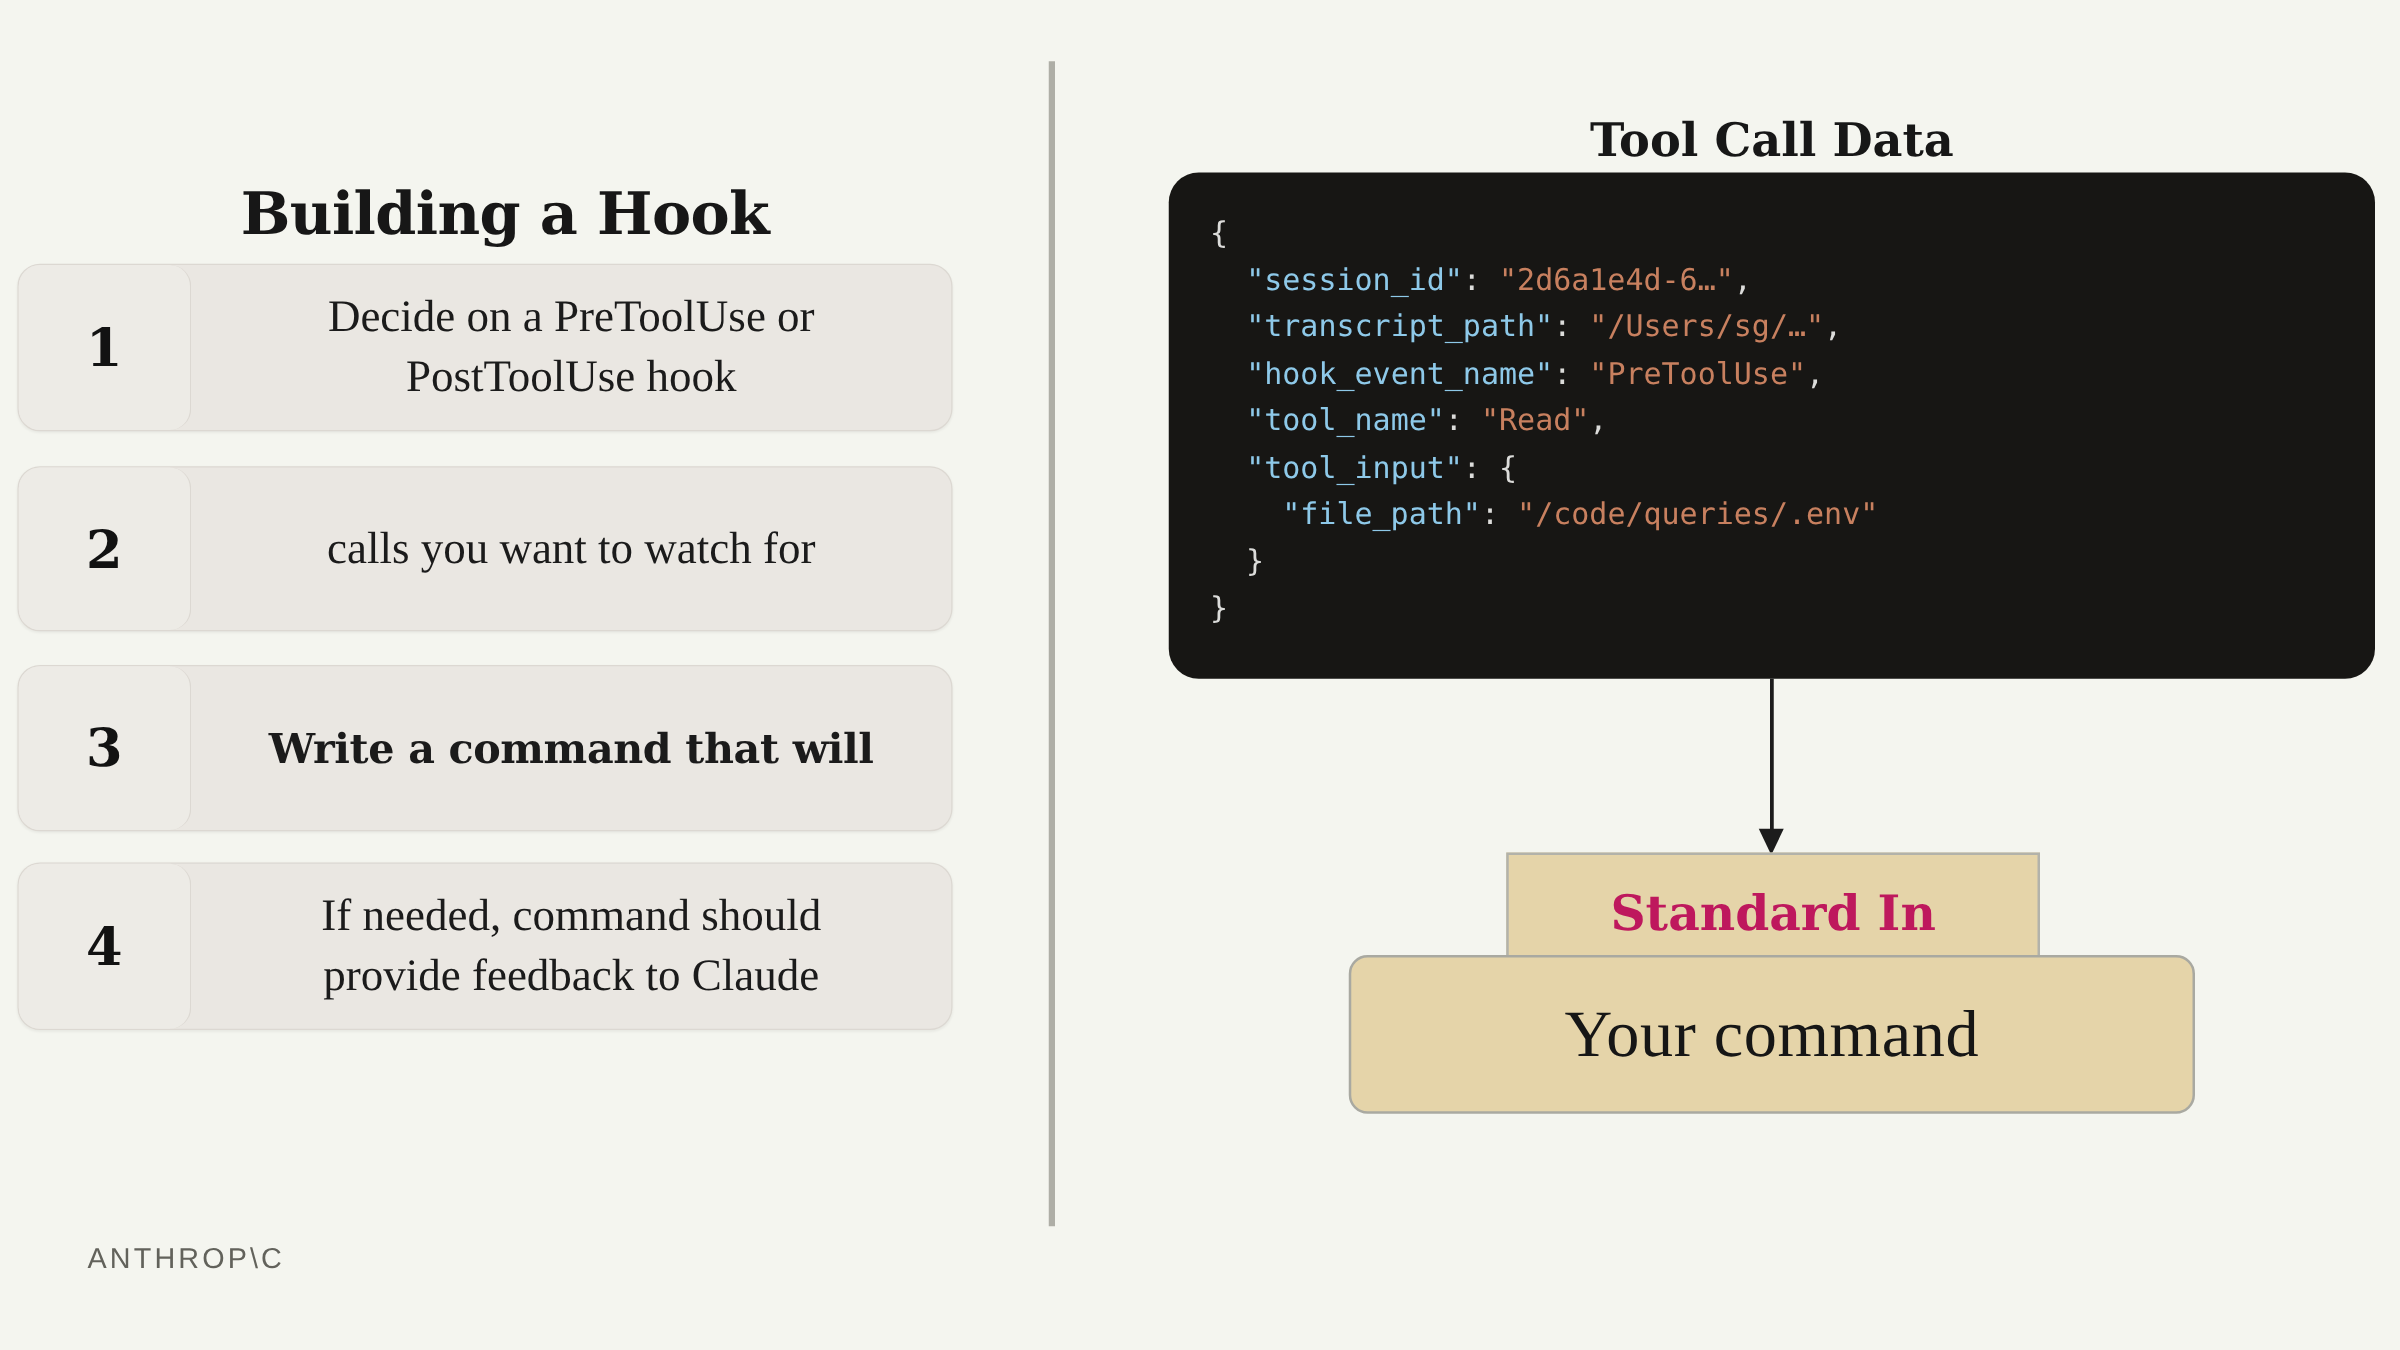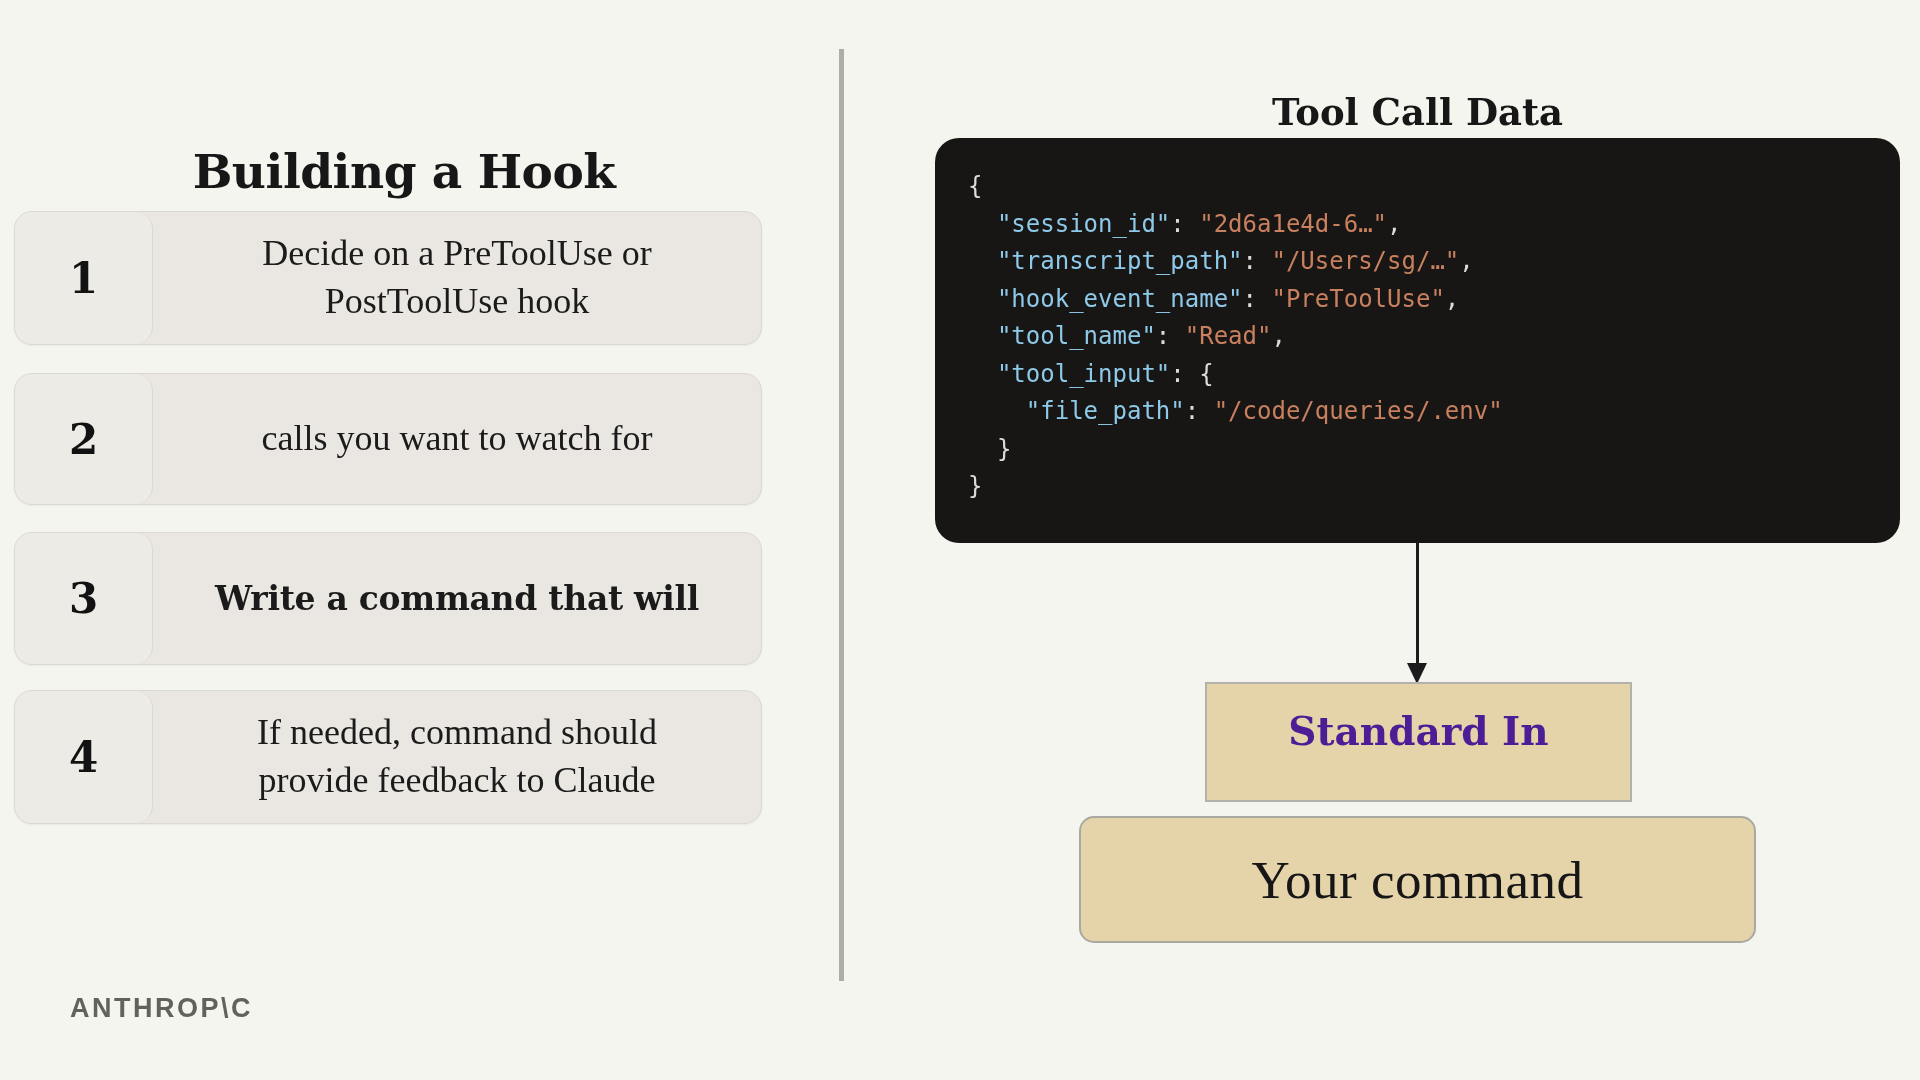--- a/index.html
+++ b/index.html
@@ -105,38 +105,38 @@
   .standard-in-box{
     position:absolute;left:1205px;top:682px;width:427px;height:120px;
     background:var(--tan);
     border:2px solid #b2b2aa;
     display:flex;justify-content:center;align-items:flex-start;
     padding-top:24px;
     z-index:1;
   }
   .standard-in-label{
     font-family:"DejaVu Serif", serif;
-    font-weight:bold;font-size:39px;color:#4c1d95;
+    font-weight:bold;font-size:39px;color:#be185d;
   }
   .your-command-box{
-    position:absolute;left:1079px;top:816px;width:677px;height:127px;
+    position:absolute;left:1079px;top:764px;width:677px;height:127px;
     background:var(--tan);
     border:2px solid var(--tan-border);
     border-radius:15px;
     display:flex;align-items:center;justify-content:center;
     z-index:2;
   }
   .your-command-label{
     font-size:53px;color:#161616;letter-spacing:0.5px;
   }
 
   .logo{
     position:absolute;left:70px;top:993px;
     font-family:"Liberation Sans", sans-serif;
-    font-weight:bold;font-size:27px;letter-spacing:2.5px;
+    font-weight:normal;font-size:23px;letter-spacing:2.5px;
     color:var(--logo);
   }
 </style>
 </head>
 <body>
 
 <div class="stage">
 
   <div class="divider"></div>
 

